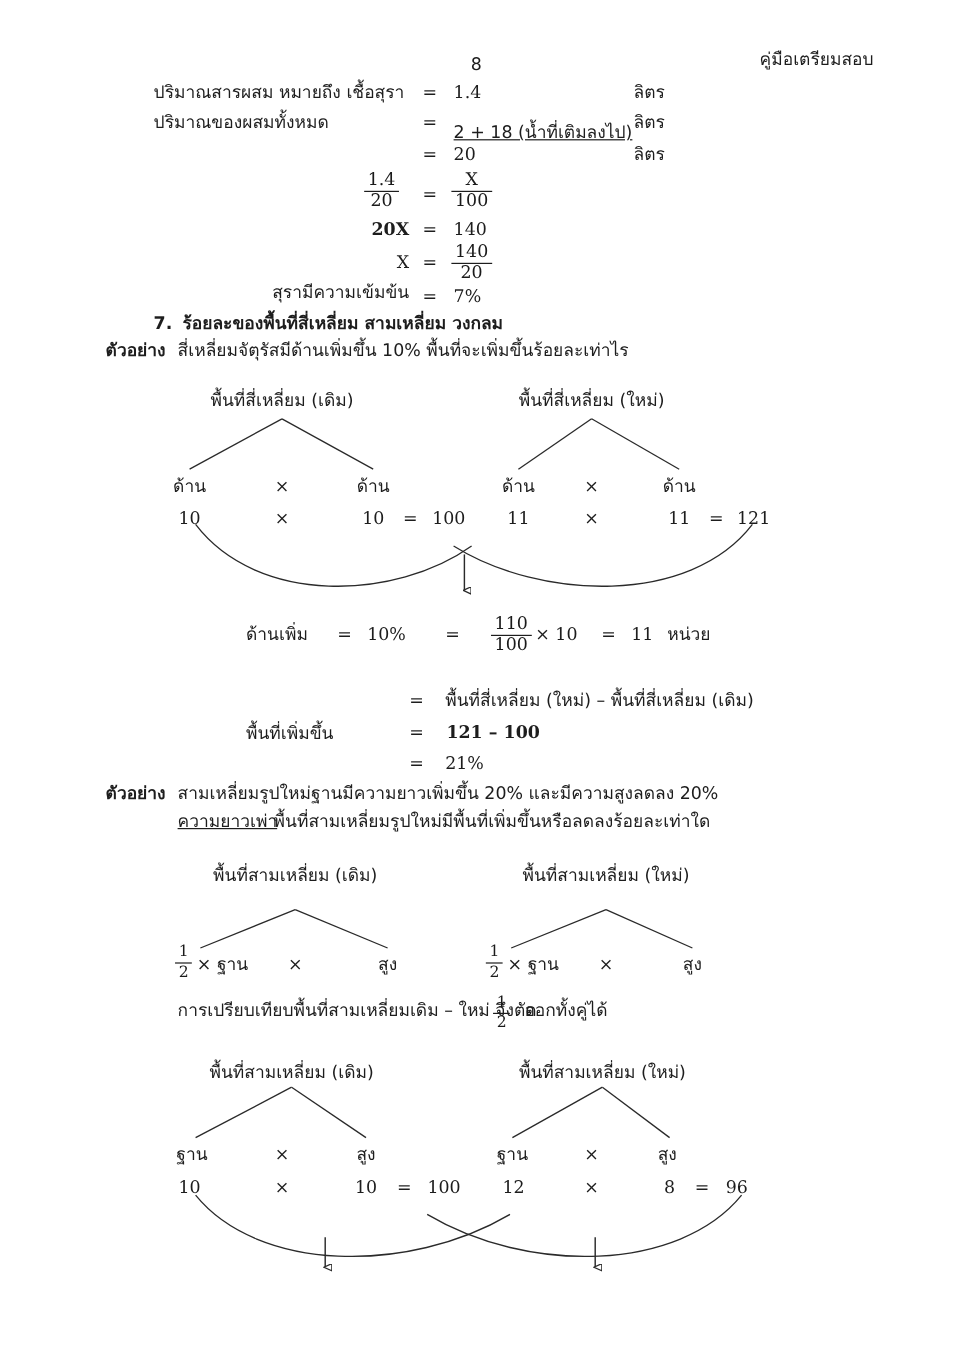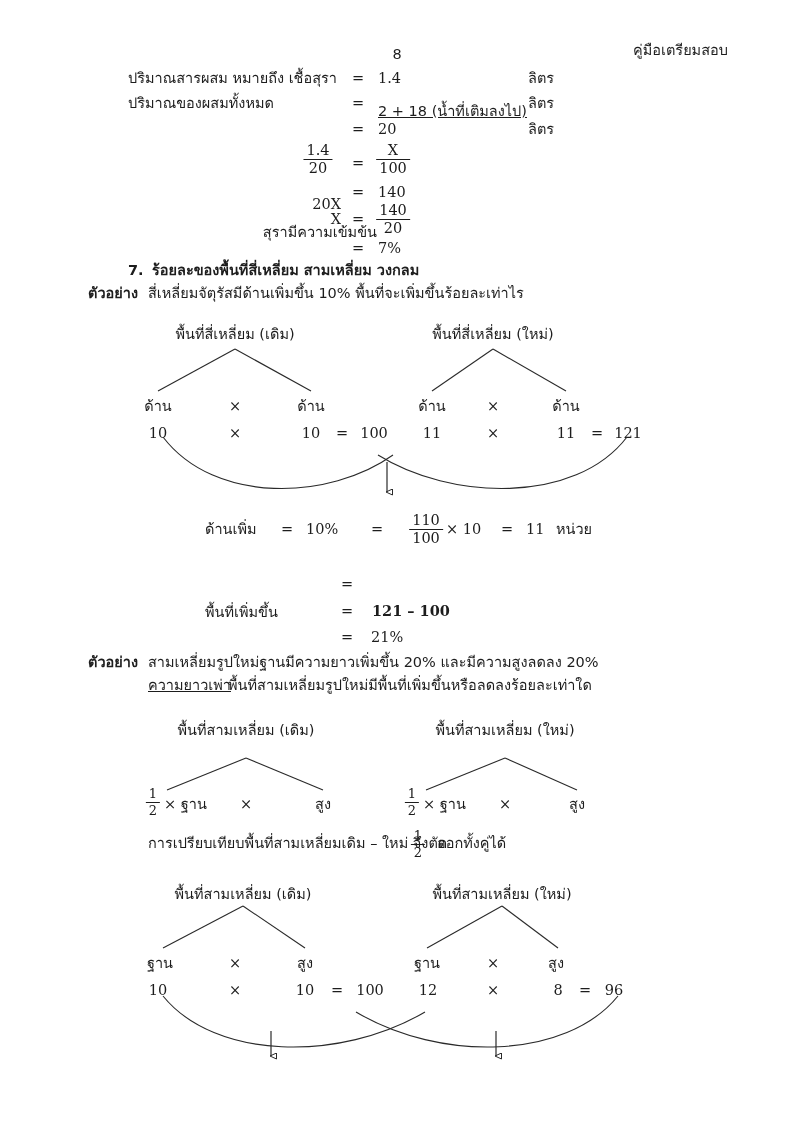--- a/index.html
+++ b/index.html
@@ -81,33 +81,33 @@
     <span class="bar"></span>
     <span class="d">20</span>
   </div>
   <div class="t num" style="left:352px; top:155px;">=</div>
   <div class="frac" style="left:393px; top:143px;">
     <span class="n">X</span>
     <span class="bar"></span>
     <span class="d">100</span>
   </div>
 
-  <div class="t num right" style="left:341px; top:196px;">20X</div>
+  <div class="t num right" style="left:341px; top:184px;font-weight:bold;">20X</div>
   <div class="t num" style="left:352px; top:184px;">=</div>
   <div class="t num" style="left:378px; top:184px;">140</div>
 
   <div class="t num right" style="left:341px; top:211px;">X</div>
   <div class="t num" style="left:352px; top:211px;">=</div>
   <div class="frac" style="left:393px; top:203px;">
     <span class="n">140</span>
     <span class="bar"></span>
     <span class="d">20</span>
   </div>
 
-  <div class="t right" style="left:341px; top:224px;margin-left:36px;">สุรามีความเข้มข้น</div>
+  <div class="t right" style="left:341px; top:236px;">สุรามีความเข้มข้น</div>
   <div class="t num" style="left:352px; top:240px;">=</div>
   <div class="t num" style="left:378px; top:240px;">7%</div>
 
   <div class="t bold" style="left:128px; top:262px;">7.</div>
   <div class="t bold" style="left:152px; top:262px;">ร้อยละของพื้นที่สี่เหลี่ยม  สามเหลี่ยม  วงกลม</div>
 
   <div class="t bold" style="left:88px; top:285px;">ตัวอย่าง</div>
   <div class="t" style="left:148px; top:285px;">สี่เหลี่ยมจัตุรัสมีด้านเพิ่มขึ้น  10%  พื้นที่จะเพิ่มขึ้นร้อยละเท่าไร</div>
 
   <div class="t center" style="left:235px; top:326px;">พื้นที่สี่เหลี่ยม  (เดิม)</div>
@@ -142,20 +142,21 @@
     <span class="bar"></span>
     <span class="d">100</span>
   </div>
   <div class="t num" style="left:446px; top:521px;">× 10</div>
   <div class="t num" style="left:501px; top:521px;">=</div>
   <div class="t num" style="left:526px; top:521px;">11</div>
   <div class="t" style="left:556px; top:521px;">หน่วย</div>
 
   <div class="t" style="left:205px; top:576px;margin-top:28px;">พื้นที่เพิ่มขึ้น</div>
   <div class="t num" style="left:341px; top:576px;">=</div>
+  <div class="t" style="left:371px; top:576px;">พื้นที่สี่เหลี่ยม  (ใหม่) – พื้นที่สี่เหลี่ยม  (เดิม)</div>
   <div class="t num" style="left:341px; top:603px;">=</div>
   <div class="t num" style="left:372px; top:603px;font-weight:bold;">121 – 100</div>
   <div class="t num" style="left:341px; top:629px;">=</div>
   <div class="t num" style="left:371px; top:629px;">21%</div>
 
   <div class="t bold" style="left:88px; top:654px;">ตัวอย่าง</div>
   <div class="t" style="left:148px; top:654px;">สามเหลี่ยมรูปใหม่ฐานมีความยาวเพิ่มขึ้น  20%  และมีความสูงลดลง  20%</div>
   <div class="t ul" style="left:148px; top:677px;">ความยาวเพ่า</div>
   <div class="t" style="left:228px; top:677px;">พื้นที่สามเหลี่ยมรูปใหม่มีพื้นที่เพิ่มขึ้นหรือลดลงร้อยละเท่าใด</div>
 

